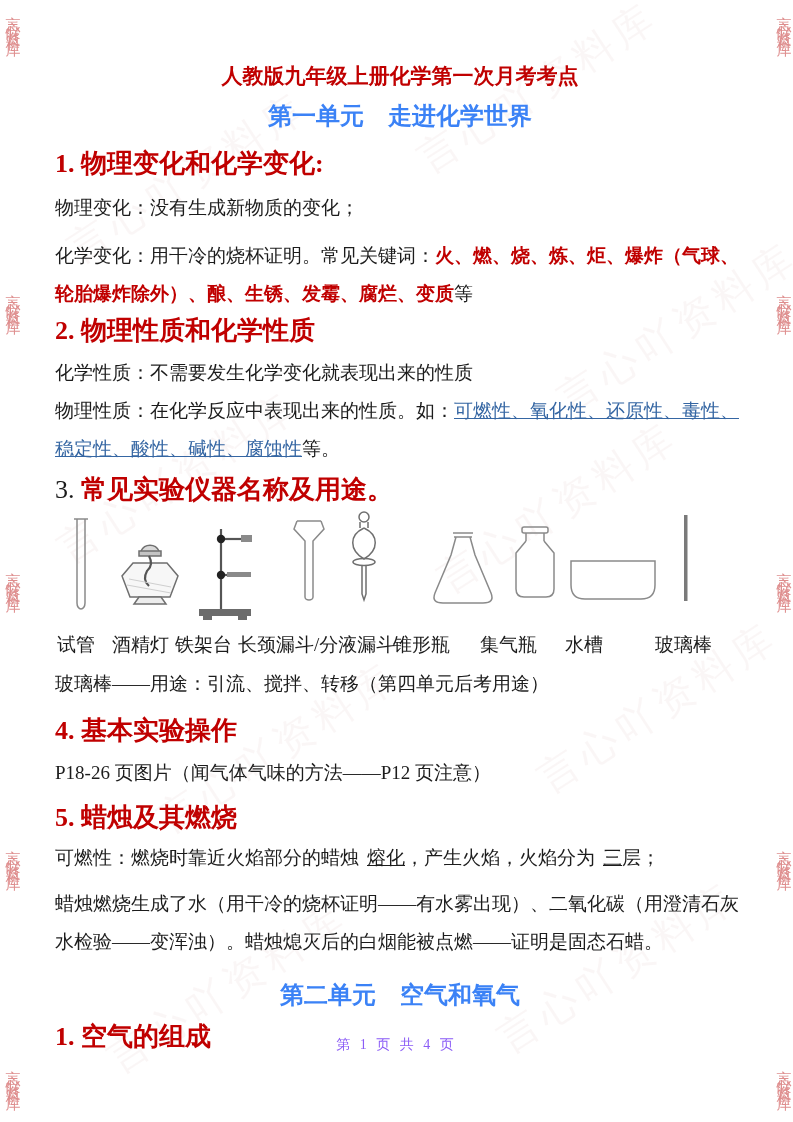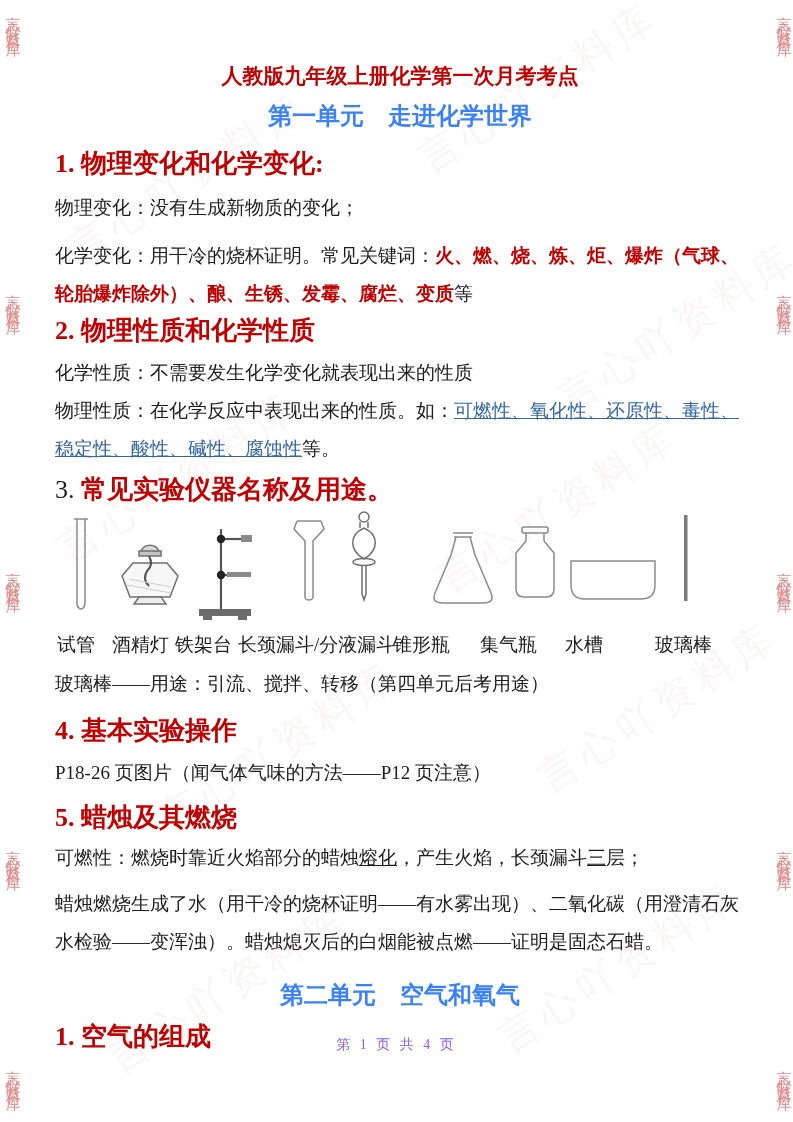--- a/index.html
+++ b/index.html
@@ -8,21 +8,21 @@
     font-family:"Liberation Serif","DejaVu Serif",serif;color:#1c1c1c;
   }
   .content{position:absolute;left:55px;top:62px;width:690px;}
   .doc-title{margin:0;text-align:center;font-size:21px;line-height:28px;font-weight:bold;color:#c00000;}
   .unit-heading{margin:12px 0 0;text-align:center;font-size:24px;line-height:28px;font-weight:bold;color:#3b82f6;}
   .sec-heading{font-size:26px;line-height:27px;font-weight:bold;color:#c00000;}
   .para{margin:0;font-size:19px;line-height:38px;}
   .black-num{color:#1c1c1c;font-weight:normal;}
   .red-kw{color:#c00000;font-weight:bold;}
   .blue-link{color:#3566a3;text-decoration:underline;}
-  .u{text-decoration:underline;}
+  .u{text-decoration:underline;margin-left:8px;}
   .equipment{position:relative;height:126px;}
   .equip{position:absolute;}
   .labels-row{position:relative;height:24px;font-size:19px;line-height:24px;}
   .labels-row span{position:absolute;top:0;white-space:nowrap;}
   .footer{position:absolute;left:0;right:0;top:1036px;text-align:center;font-size:14px;color:#8b5cf6;letter-spacing:3px;font-family:"Liberation Serif",serif;}
   .edge-wm{
     position:absolute;writing-mode:vertical-rl;text-orientation:upright;
     font-size:15px;letter-spacing:5px;color:#d97b7b;opacity:.85;
     font-family:"Liberation Sans",sans-serif;pointer-events:none;
   }
@@ -175,21 +175,21 @@
       <span style="left:510px;">水槽</span>
       <span style="left:600px;">玻璃棒</span>
     </div>
 
     <p class="para" style="margin-top:8px;">玻璃棒——用途：引流、搅拌、转移（第四单元后考用途）</p>
 
     <div class="sec-heading" style="margin-top:14px;">4. 基本实验操作</div>
     <p class="para" style="margin-top:10px;">P18-26 页图片（闻气体气味的方法——P12 页注意）</p>
 
     <div class="sec-heading" style="margin-top:12px;">5. 蜡烛及其燃烧</div>
-    <p class="para" style="margin-top:8px;"><span>可燃性：燃烧时靠近火焰部分的蜡烛</span><span class="u">熔化</span><span>，产生火焰，长颈漏斗</span><span class="u">三</span><span>层；</span></p>
+    <p class="para" style="margin-top:8px;"><span>可燃性：燃烧时靠近火焰部分的蜡烛</span><span class="u">熔化</span><span>，产生火焰，火焰分为</span><span class="u">三</span><span>层；</span></p>
     <p class="para" style="margin-top:8px;">蜡烛燃烧生成了水（用干冷的烧杯证明——有水雾出现）、二氧化碳（用澄清石灰水检验——变浑浊）。蜡烛熄灭后的白烟能被点燃——证明是固态石蜡。</p>
 
     <div class="unit-heading" style="margin-top:20px;">第二单元　空气和氧气</div>
     <div class="sec-heading" style="margin-top:14px;">1. 空气的组成</div>
 
   </div>
 
   <div class="footer">第 1 页 共 4 页</div>
 
 </div>

